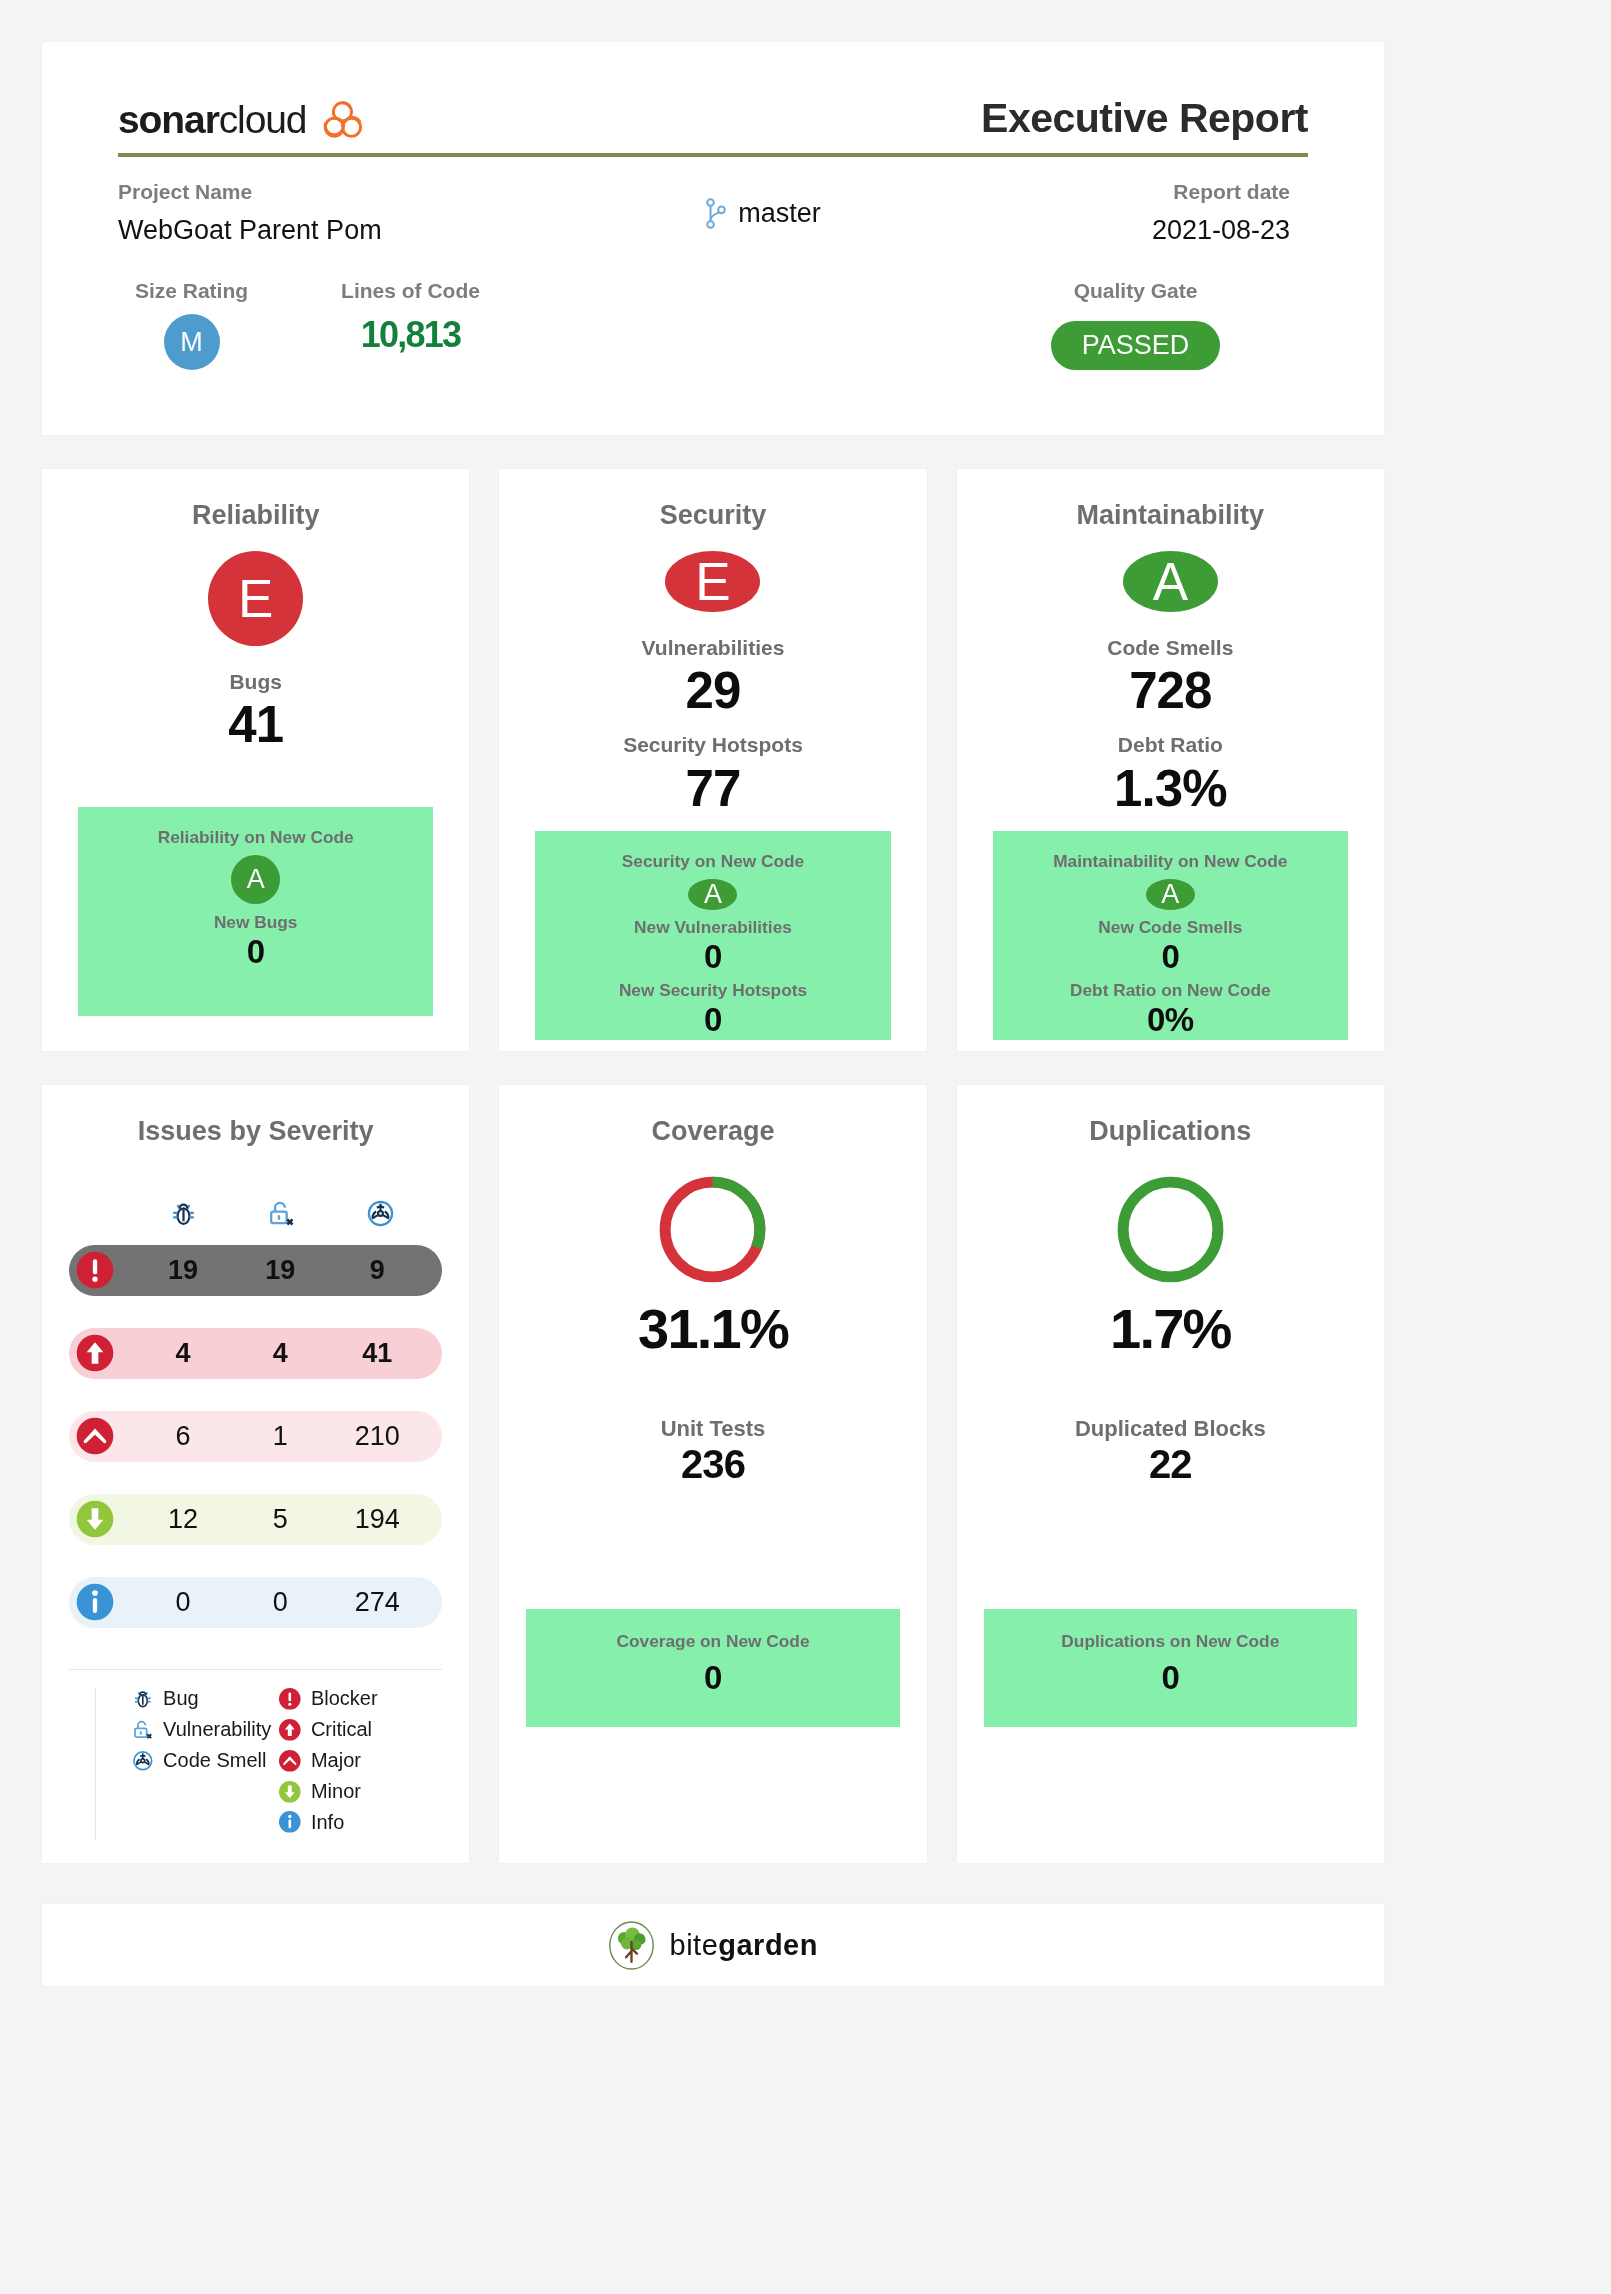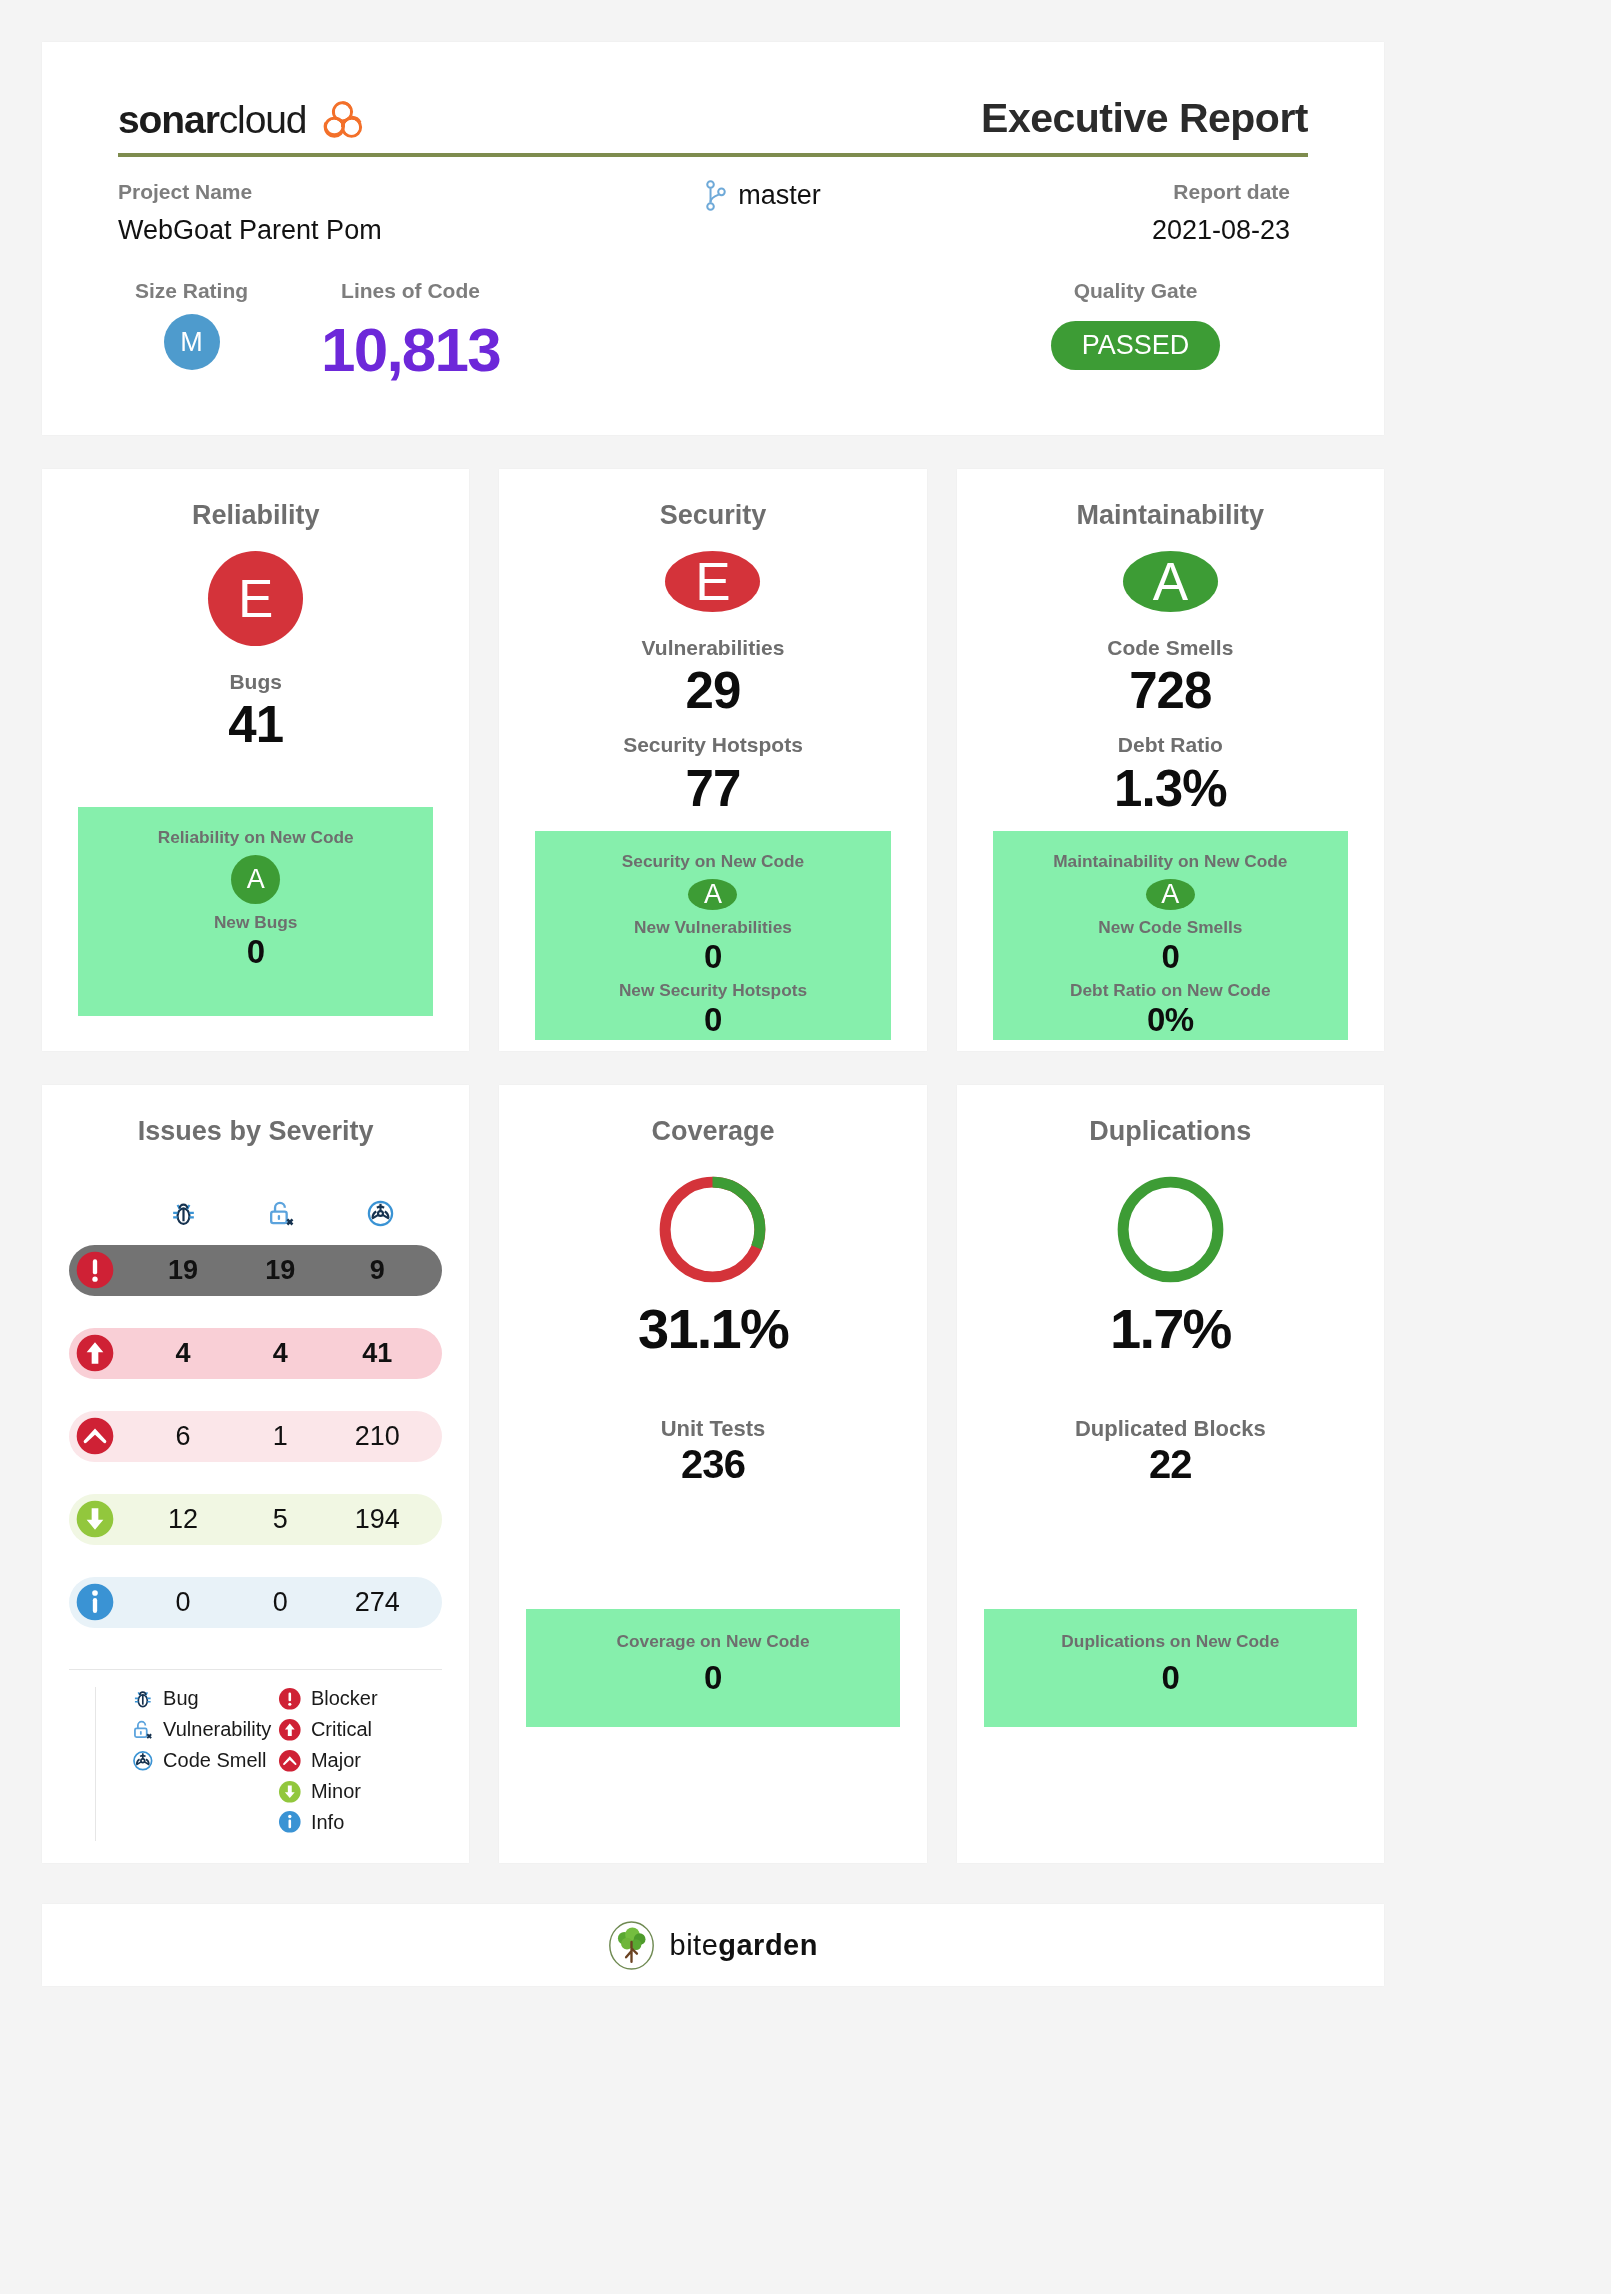--- a/index.html
+++ b/index.html
@@ -54,21 +54,21 @@
     color: #2b2b2b;
     letter-spacing: -0.5px;
   }
   .rule {
     height: 3.6px;
     background: #7e8c4e;
     margin-bottom: 23.6px;
   }
   .meta-row {
     display: flex;
-    align-items: flex-start;
+    align-items: center;
   }
   .meta-col { }
   .meta-label {
     font-size: 21px;
     color: #7d7d7d;
     font-weight: 600;
     margin-bottom: 11px;
   }
   .meta-value {
     font-size: 27px;
@@ -95,21 +95,21 @@
   .m-gate   { flex: 0 0 327px; text-align: center; padding-right: 18px;}
   .size-badge {
     width: 56px; height: 56px; border-radius: 50%;
     background: #4e9bcd;
     color: #fff;
     font-size: 27px;
     display: flex; align-items: center; justify-content: center;
     margin: 7.3px auto 0 auto;
   }
   .loc-value {
-    font-size: 62px; font-weight: 700; color: #6d28d9;
+    font-size: 36px; font-weight: 700; color: #15803d;
     letter-spacing: -1.8px; margin-top: 1.8px;
   }
   .gate-badge {
     display: inline-block;
     background: #3d9c35;
     color: #fff;
     font-size: 27px;
     border-radius: 27px;
     padding: 9px 31px;
     margin-top: 7.3px;

